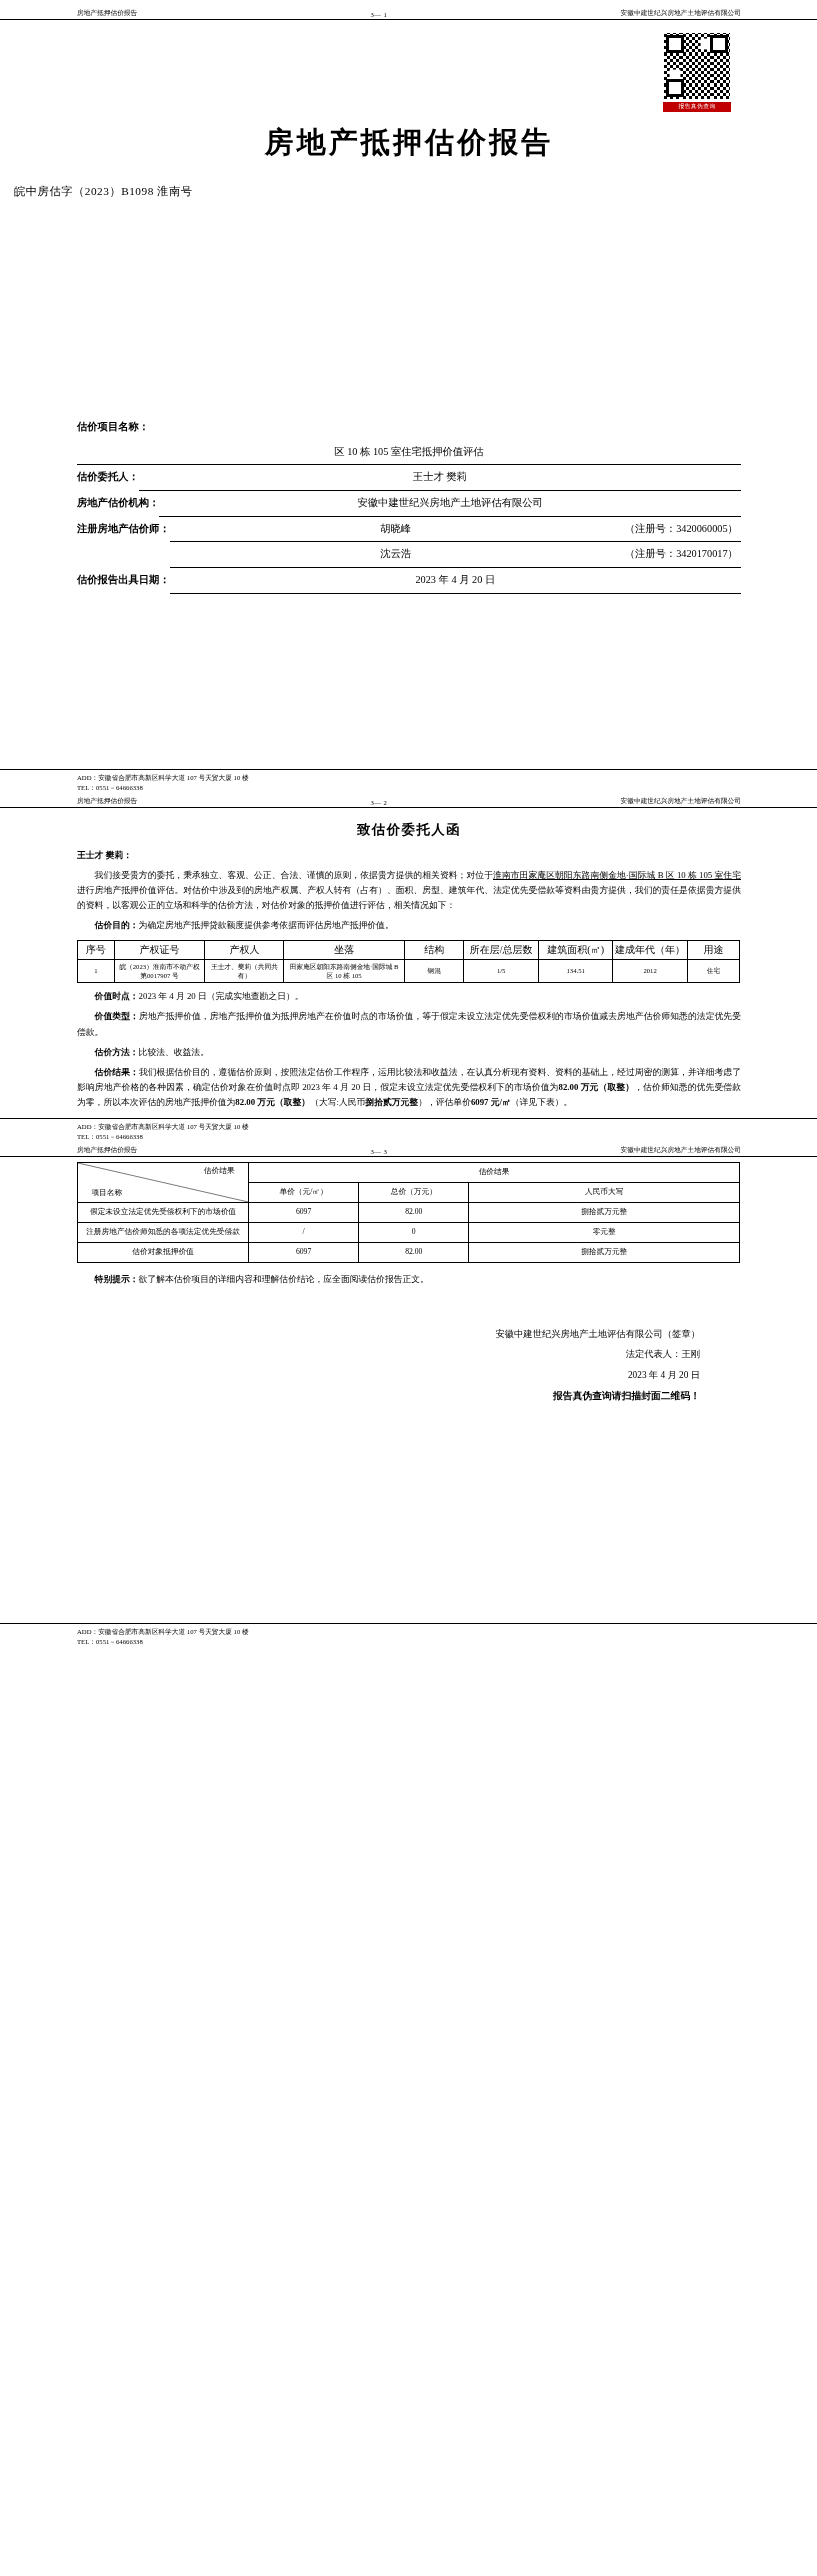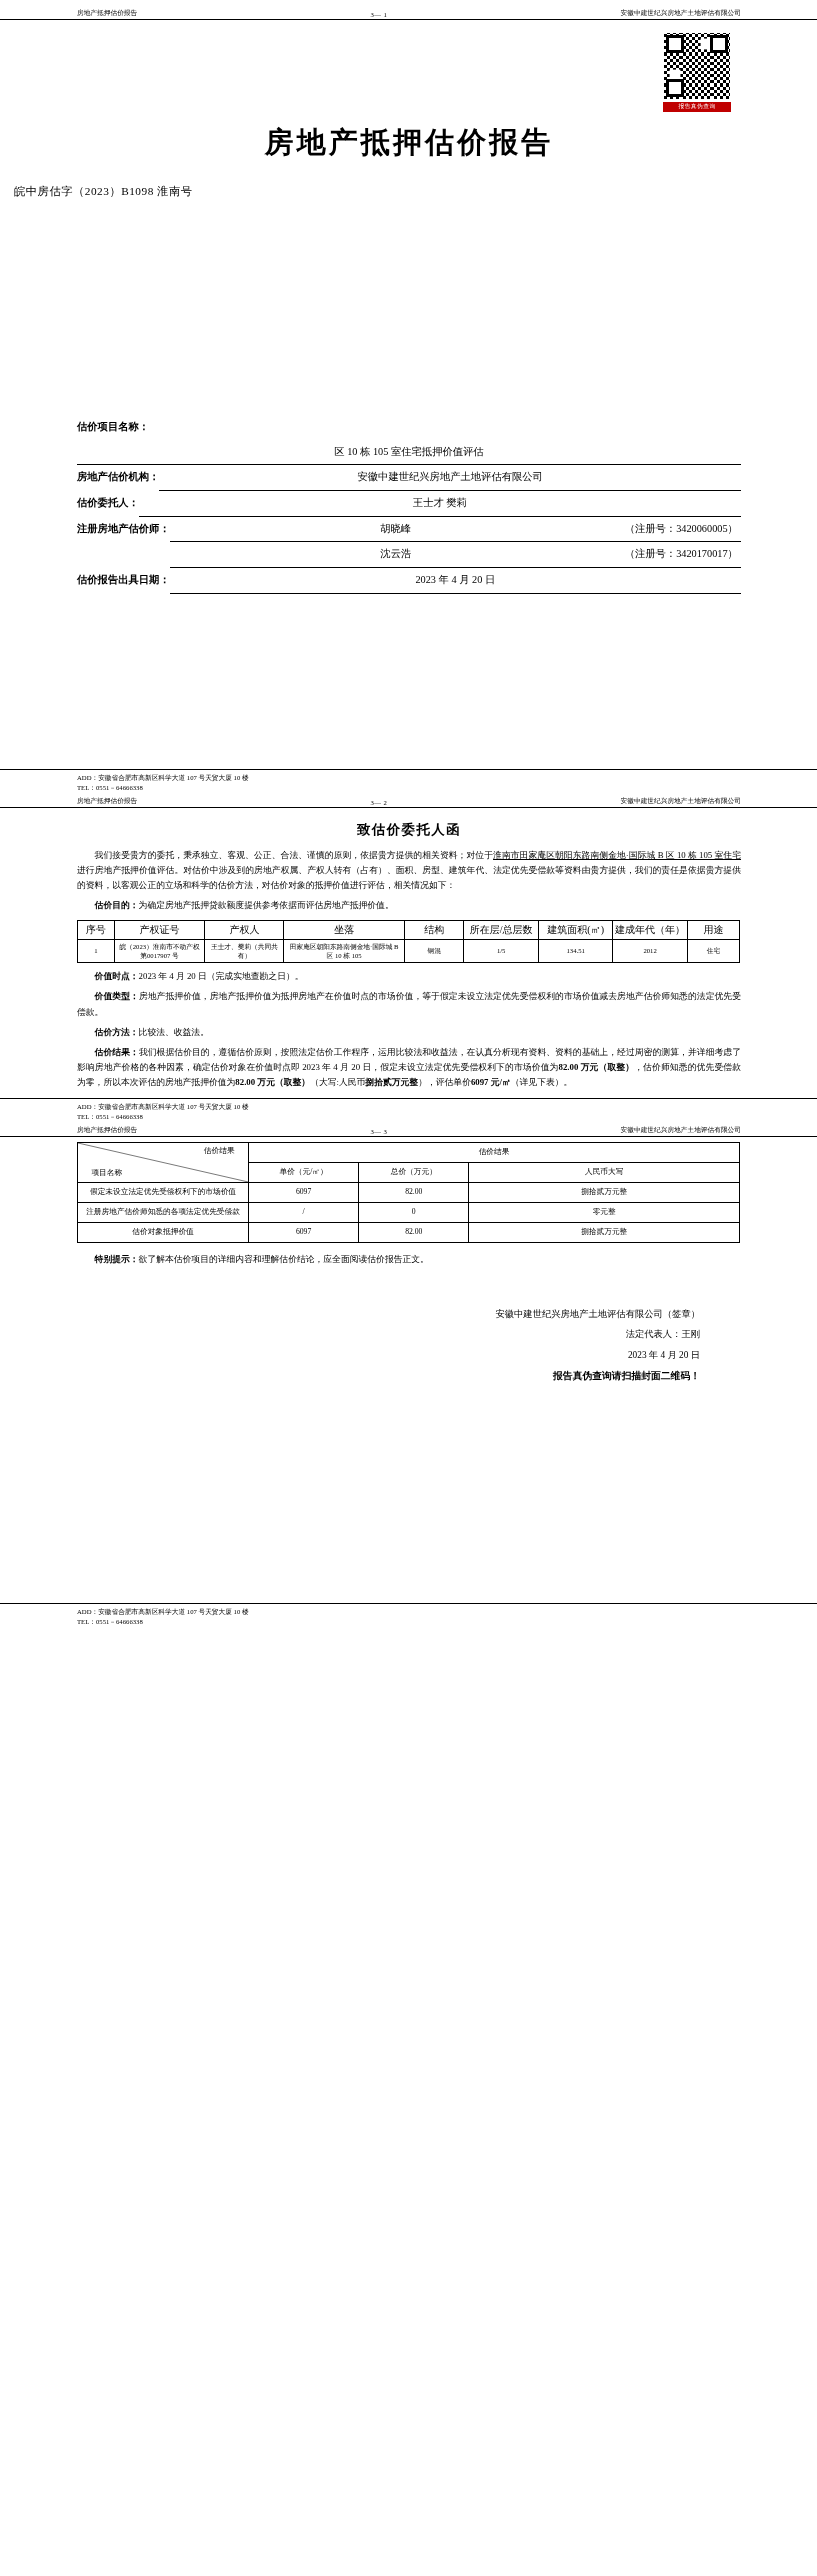--- a/index.html
+++ b/index.html
@@ -217,26 +217,26 @@
   <div class="cover-sub">皖中房估字（2023）B1098 淮南号</div>
 
   <div class="cover-fields">
     <div class="cfield">
       <span class="clabel">估价项目名称：</span>
     </div>
     <div class="cfield">
       <span class="cvalue">区 10 栋 105 室住宅抵押价值评估</span>
     </div>
     <div class="cfield">
+      <span class="clabel">估价委托人：</span>
+      <span class="cvalue">王士才  樊莉</span>
+    </div>
+    <div class="cfield">
       <span class="clabel">房地产估价机构：</span>
       <span class="cvalue">安徽中建世纪兴房地产土地评估有限公司</span>
-    </div>
-    <div class="cfield">
-      <span class="clabel">估价委托人：</span>
-      <span class="cvalue">王士才  樊莉</span>
     </div>
     <div class="cfield">
       <span class="clabel">注册房地产估价师：</span>
       <span class="cvalue">胡晓峰</span>
       <span class="cvalue2">（注册号：3420060005）</span>
     </div>
     <div class="cfield">
       <span class="clabel" style="width:93px"></span>
       <span class="cvalue">沈云浩</span>
       <span class="cvalue2">（注册号：3420170017）</span>
@@ -255,20 +255,21 @@
   </div>
 
   <div class="runhead" style="margin-top:4.1px;">
     <span class="left">房地产抵押估价报告</span>
     <span class="center">3—  2</span>
     <span class="right">安徽中建世纪兴房地产土地评估有限公司</span>
   </div>
 
   <div class="sec-title">致估价委托人函</div>
 
+  <div class="para noindent b">王士才  樊莉：</div>
 
   <div class="para">
     <span>我们接受贵方的委托，秉承独立、客观、公正、合法、谨慎的原则，依据贵方提供的相关资料；对位于</span><span class="bu">淮南市田家庵区朝阳东路南侧金地·国际城 B 区 10 栋 105 室住宅</span><span>进行房地产抵押价值评估。对估价中涉及到的房地产权属、产权人转有（占有）、面积、房型、建筑年代、法定优先受偿款等资料由贵方提供，我们的责任是依据贵方提供的资料，以客观公正的立场和科学的估价方法，对估价对象的抵押价值进行评估，相关情况如下：</span>
   </div>
 
   <div class="para">
     <span class="b">估价目的：</span><span>为确定房地产抵押贷款额度提供参考依据而评估房地产抵押价值。</span>
   </div>
 
 

